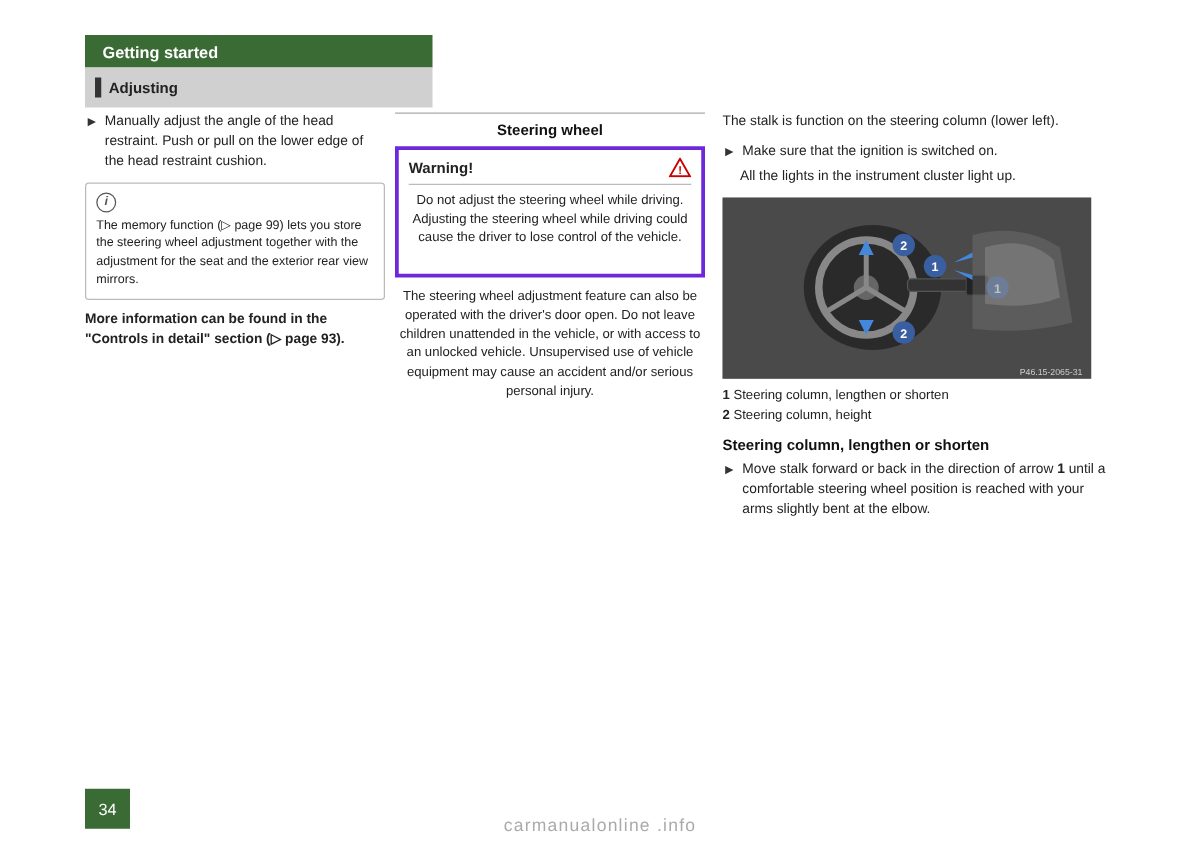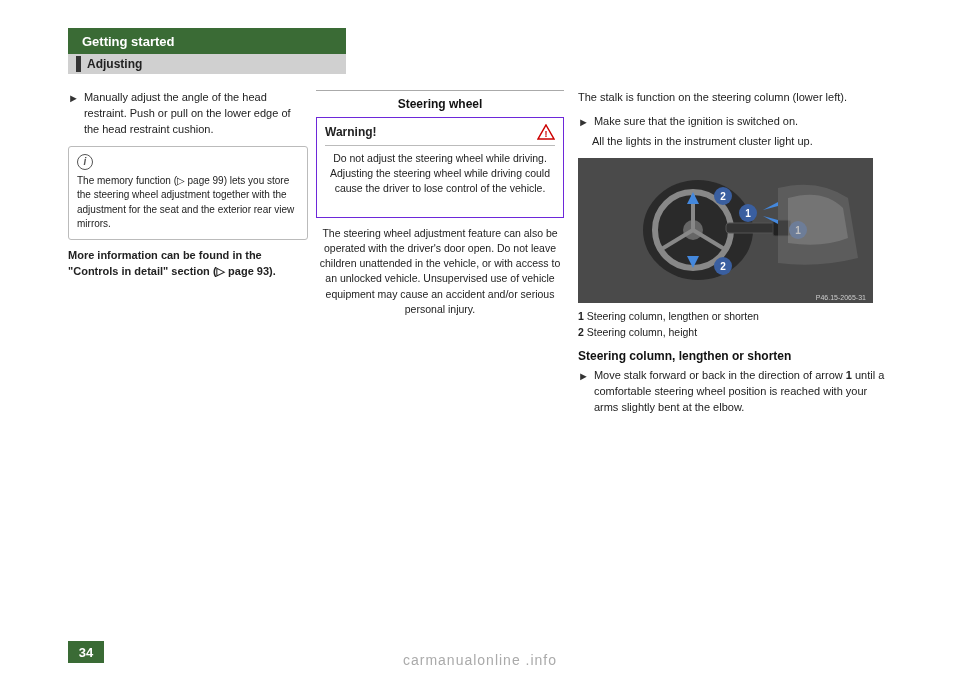--- a/index.html
+++ b/index.html
@@ -37,21 +37,21 @@
       font-size: 13px;
       font-weight: bold;
     }
 
     
     .sub-header {
       position: absolute;
       top: 54px;
       left: 68px;
       width: 278px;
-      height: 20px;
+      height: 32px;
       background: #d0d0d0;
       display: flex;
       align-items: center;
       padding-left: 8px;
     }
     .sub-header-bar {
       width: 5px;
       height: 16px;
       background: #333;
       margin-right: 6px;
@@ -139,21 +139,21 @@
     
     .middle-column {
       position: absolute;
       top: 90px;
       left: 316px;
       width: 248px;
       text-align: center;
     }
 
     .warning-box {
-      border: 1px solid #6d28d9;
+      border: 3px solid #6d28d9;
       padding: 6px 8px;
       margin-bottom: 8px;
       background: #fff;
     }
     .warning-header {
       display: flex;
       align-items: center;
       justify-content: space-between;
       margin-bottom: 0;
     }
@@ -232,28 +232,28 @@
       margin-bottom: 5px;
       color: #111;
     }
 
     
     .page-number-box {
       position: absolute;
       bottom: 15px;
       left: 68px;
       width: 36px;
-      height: 22px;
+      height: 32px;
       background: #3a6b35;
       display: flex;
       align-items: center;
       justify-content: center;
       color: #fff;
       font-size: 13px;
-      font-weight: bold;
+      font-weight: normal;
     }
 
     
     .watermark {
       position: absolute;
       bottom: 10px;
       left: 50%;
       transform: translateX(-50%);
       font-size: 14px;
       color: #aaa;

